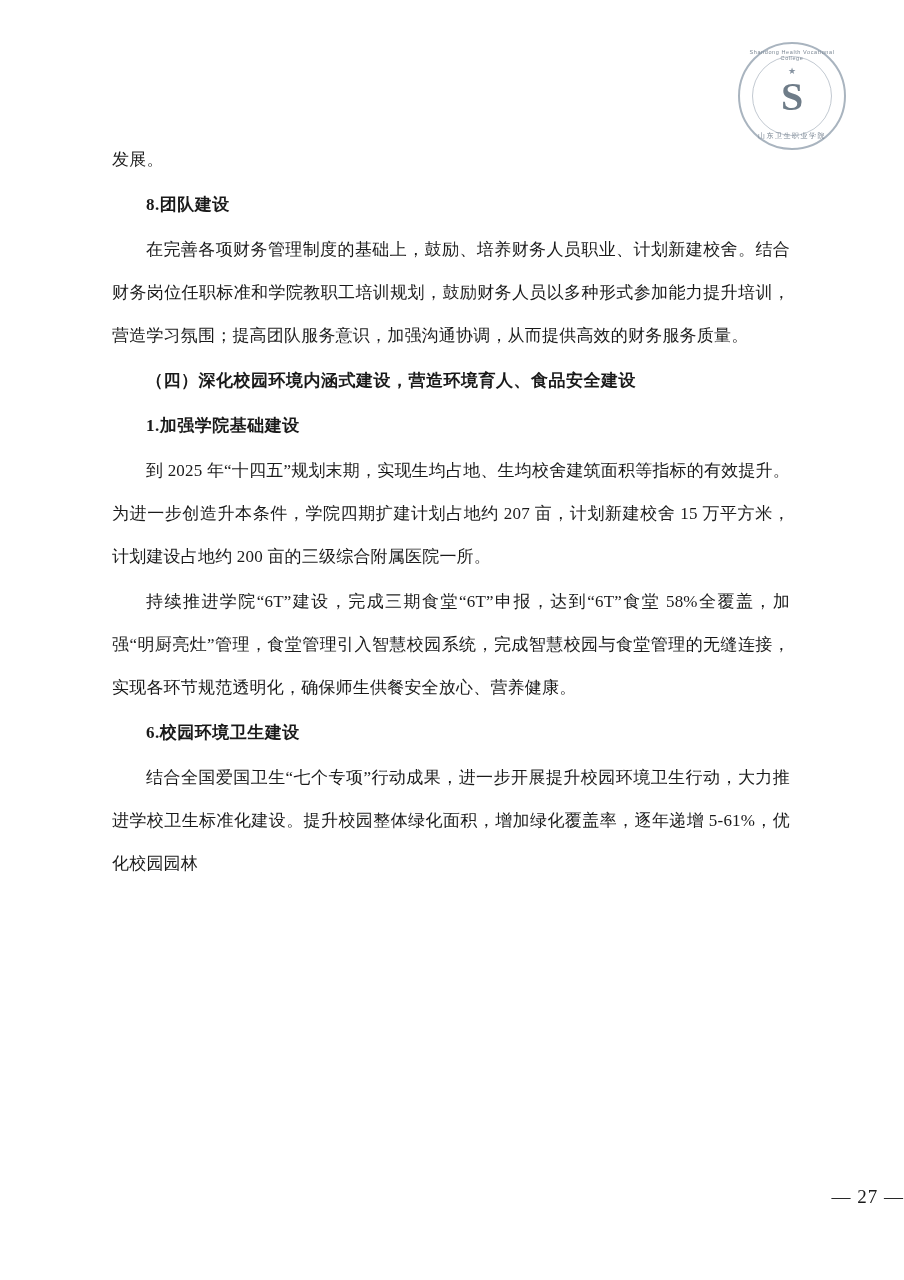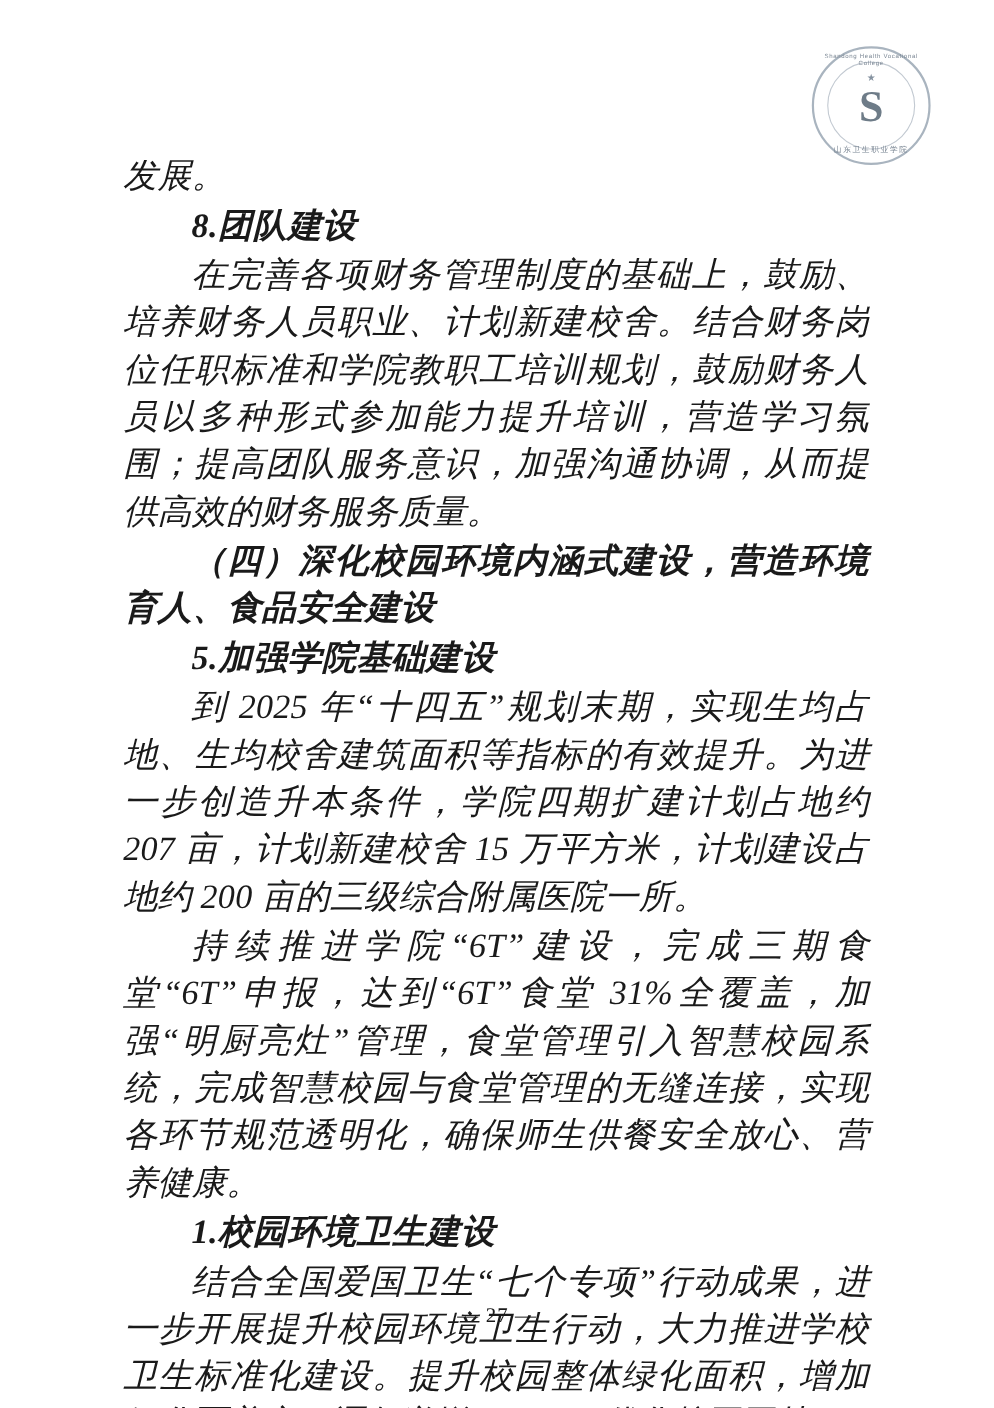--- a/index.html
+++ b/index.html
@@ -91,26 +91,25 @@
 
   
   .content {
     position: absolute;
     top: 138px;
     left: 112px;
     width: 678px;
   }
   p {
     margin: 0 0 2px 0;
-    font-size: 31px;
+    font-size: 17px;
     line-height: 43px;
     text-align: justify;
     text-justify: inter-ideograph;
     letter-spacing: 0.2px;
-    font-style: italic;
   }
   p.indent {
     text-indent: 2em;
   }
   p.heading {
     font-weight: bold;
     text-indent: 2em;
     letter-spacing: 0.5px;
   }
   p.heading-major {
@@ -118,21 +117,21 @@
     text-indent: 2em;
     letter-spacing: 0.5px;
   }
 
   
   .footer {
     position: absolute;
     bottom: 72px;
     left: 0;
     width: 904px;
-    text-align: center;
+    text-align: right;
     font-size: 19px;
     color: #1a1a1a;
     letter-spacing: 1px;
   }
 </style>
 </head>
 <body>
 
 <div class="page">
 
@@ -143,22 +142,22 @@
     <div class="seal-star">★</div>
     <div class="seal-letter">S</div>
     <div class="seal-text-bottom">山东卫生职业学院</div>
   </div>
 
   <div class="content">
     <p class="">发展。</p>
     <p class="heading">8.团队建设</p>
     <p class="indent">在完善各项财务管理制度的基础上，鼓励、培养财务人员职业、计划新建校舍。结合财务岗位任职标准和学院教职工培训规划，鼓励财务人员以多种形式参加能力提升培训，营造学习氛围；提高团队服务意识，加强沟通协调，从而提供高效的财务服务质量。</p>
     <p class="heading-major">（四）深化校园环境内涵式建设，营造环境育人、食品安全建设</p>
-    <p class="heading">5.加强学院基础建设</p>
+    <p class="heading">1.加强学院基础建设</p>
     <p class="indent">到 2025 年“十四五”规划末期，实现生均占地、生均校舍建筑面积等指标的有效提升。为进一步创造升本条件，学院四期扩建计划占地约 207 亩，计划新建校舍 15 万平方米，计划建设占地约 200 亩的三级综合附属医院一所。</p>
-    <p class="indent">持续推进学院“6T”建设，完成三期食堂“6T”申报，达到“6T”食堂 31%全覆盖，加强“明厨亮灶”管理，食堂管理引入智慧校园系统，完成智慧校园与食堂管理的无缝连接，实现各环节规范透明化，确保师生供餐安全放心、营养健康。</p>
-    <p class="heading">1.校园环境卫生建设</p>
+    <p class="indent">持续推进学院“6T”建设，完成三期食堂“6T”申报，达到“6T”食堂 58%全覆盖，加强“明厨亮灶”管理，食堂管理引入智慧校园系统，完成智慧校园与食堂管理的无缝连接，实现各环节规范透明化，确保师生供餐安全放心、营养健康。</p>
+    <p class="heading">6.校园环境卫生建设</p>
     <p class="indent">结合全国爱国卫生“七个专项”行动成果，进一步开展提升校园环境卫生行动，大力推进学校卫生标准化建设。提升校园整体绿化面积，增加绿化覆盖率，逐年递增 5-61%，优化校园园林</p>
   </div>
 
   <div class="footer">— 27 —</div>
 
 </div>
 
 </body></html>

